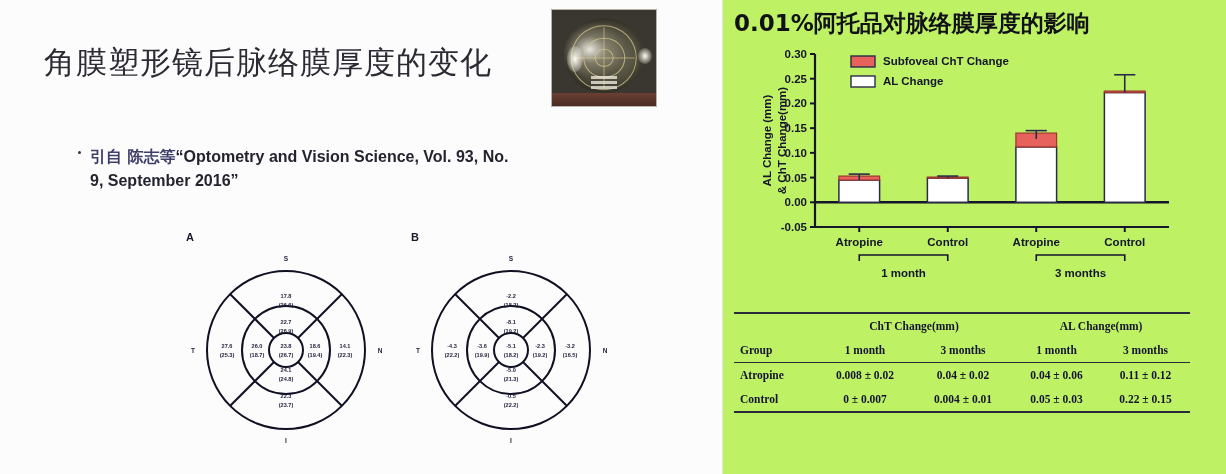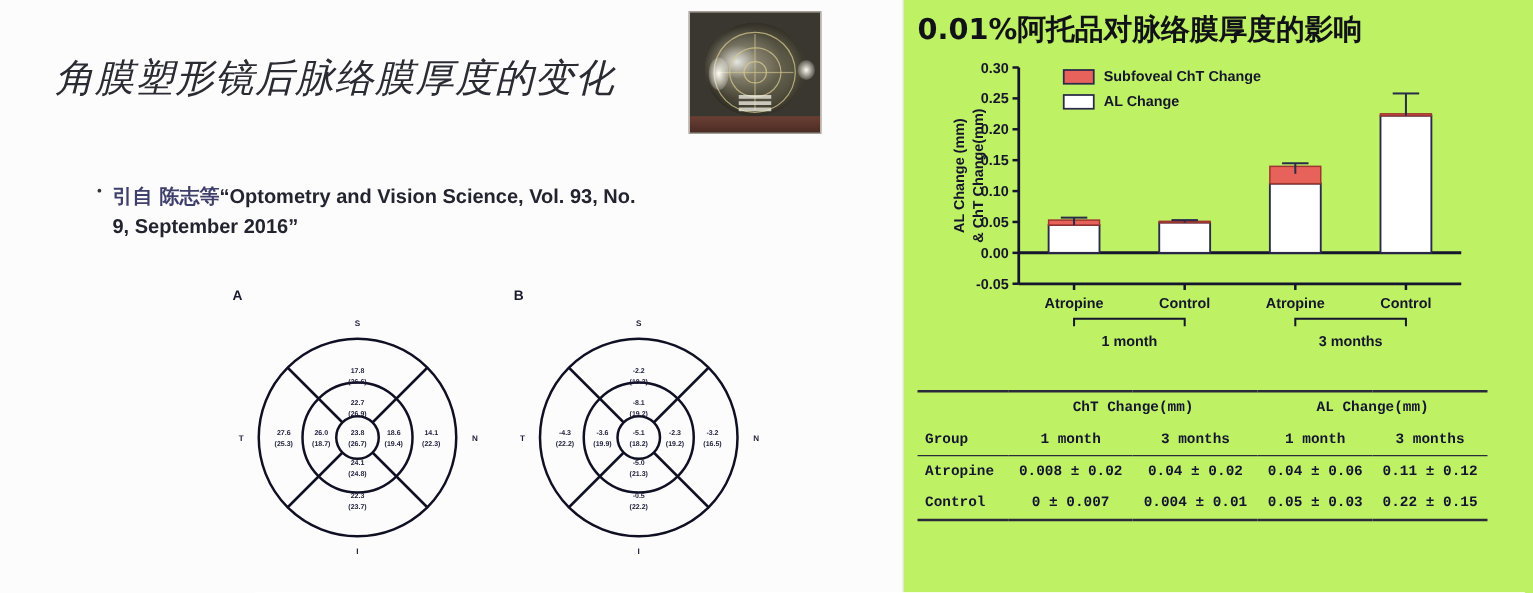--- a/index.html
+++ b/index.html
@@ -27,21 +27,20 @@
   }
   #slide-title {
     position: absolute;
     left: 44px; top: 42px;
     font-size: 31px;
     letter-spacing: 1px;
     color: #2b2b33;
     font-family: "DejaVu Sans", "Liberation Sans", sans-serif;
     font-weight: 400;
     white-space: nowrap;
-    font-style: italic;
   }
   #eye-thumb {
     position: absolute;
     left: 551px; top: 9px;
     width: 104px; height: 96px;
     border: 1px solid #b9b2a8;
     background: #3a3730;
     overflow: hidden;
   }
   #eye-thumb .globe {
@@ -185,21 +184,21 @@
   .grp-lab  { font-size: 11.5px; }
   .axis-title { font-size: 11.5px; }
   .leg-lab  { font-size: 11.5px; }
 
   
   #results-table {
     position: absolute;
     left: 11px; top: 312px;
     width: 456px;
     border-collapse: collapse;
-    font-family: Liberation Mono, monospace;
+    font-family: Liberation Serif, serif;
     font-size: 11.5px;
     font-weight: 700;
     color: #141430;
   }
   #results-table th, #results-table td {
     padding: 6px 2px;
     text-align: center;
     white-space: nowrap;
   }
   #results-table .grouphdr { border-bottom: none; }

